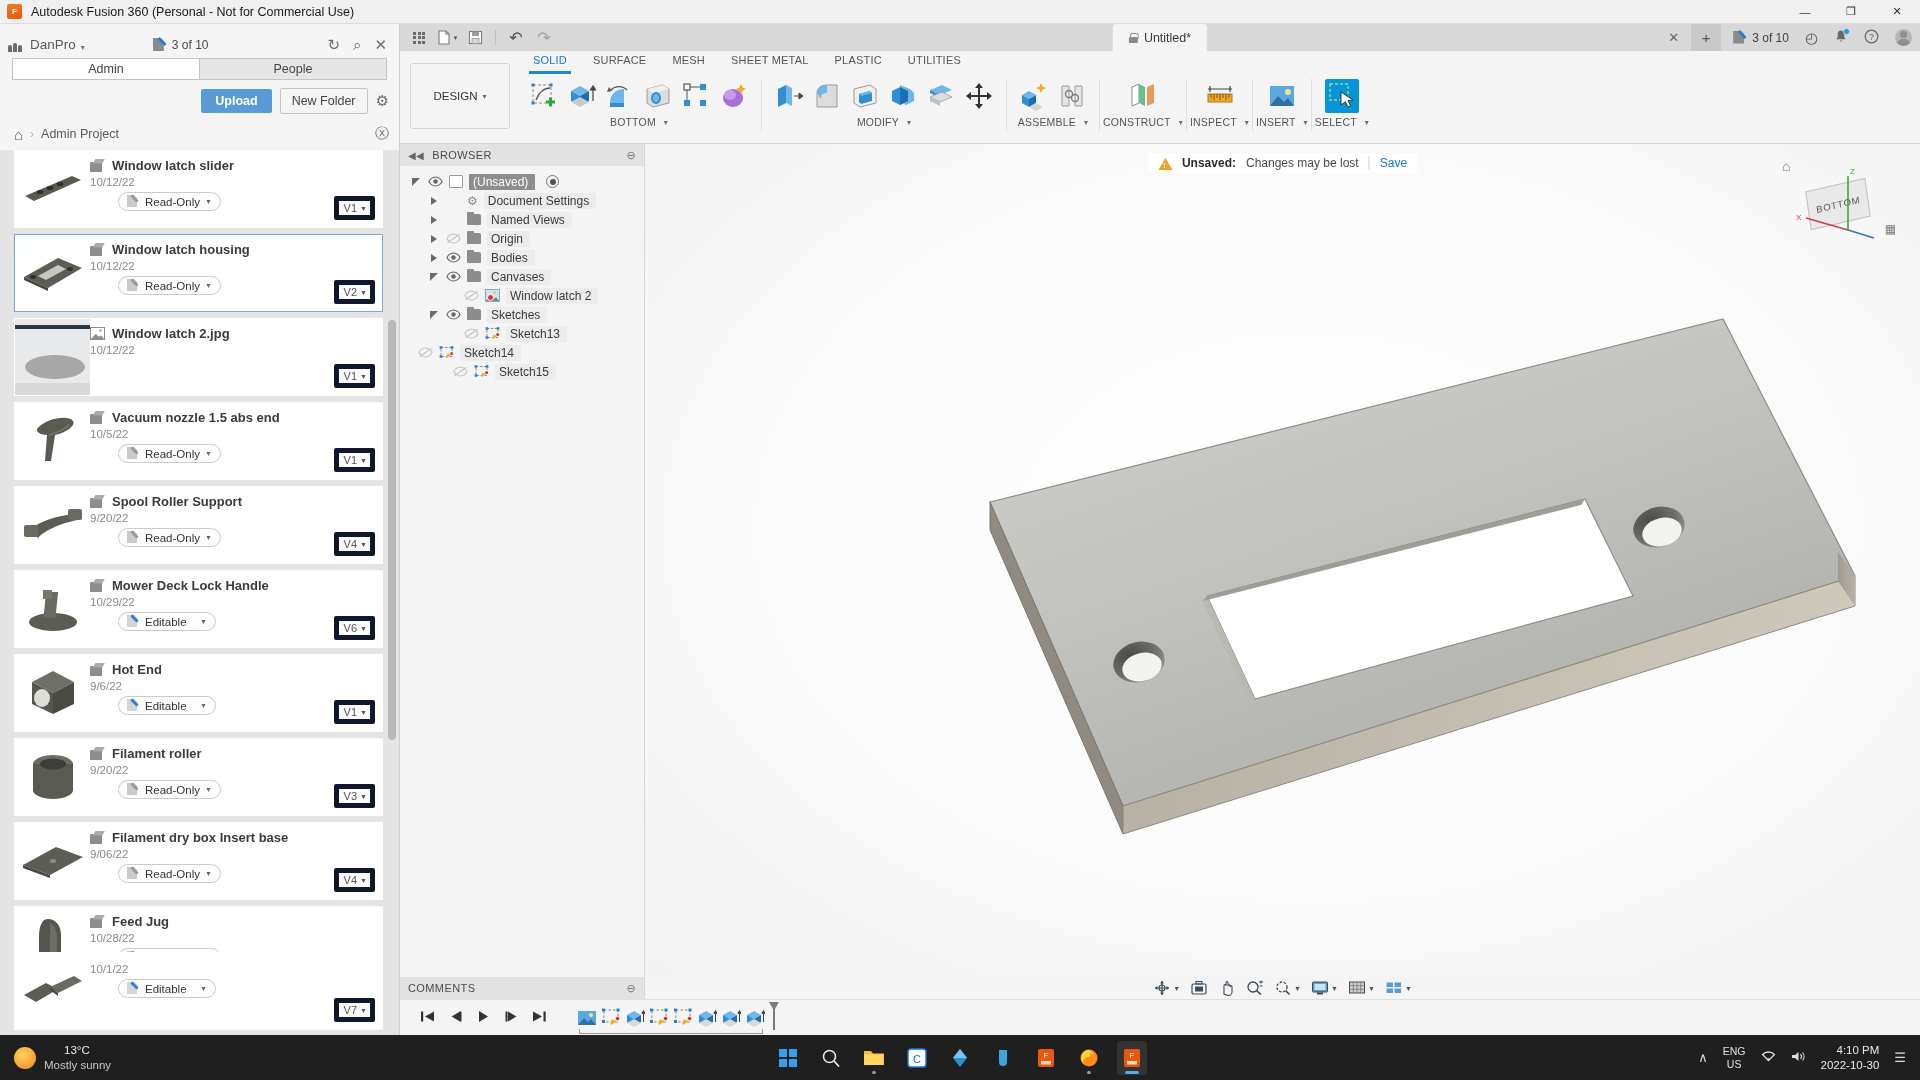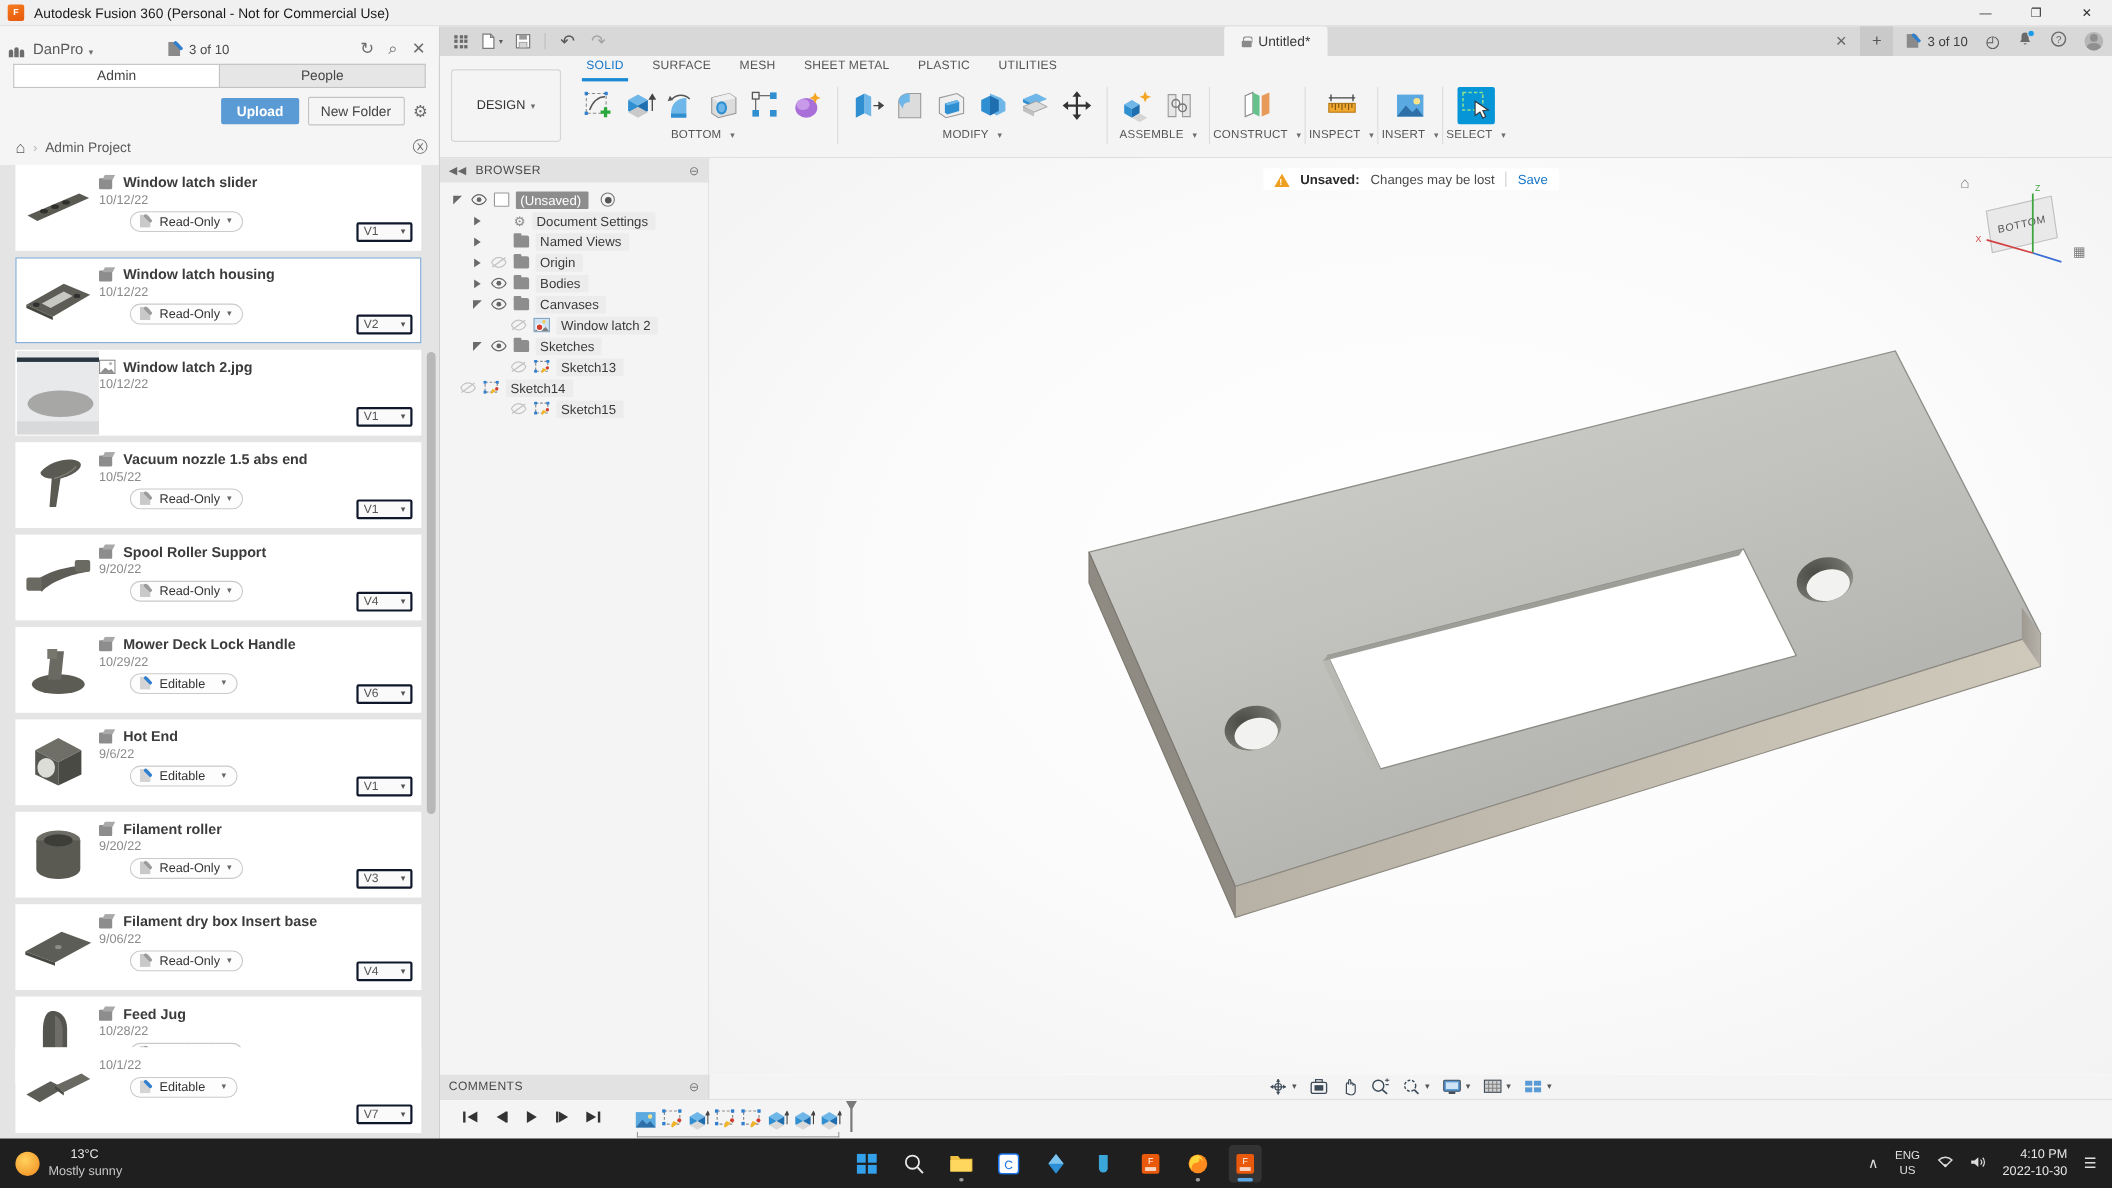--- a/index.html
+++ b/index.html
@@ -151,23 +151,23 @@
   }
   .pill-pen.editable .sheet { background: #d4d4d4; }
   .pill-pen .nib {
     position: absolute; left: 4px; top: 2px; width: 9px; height: 3px;
     background: #9a9a9a; transform: rotate(45deg); border-radius: 1px;
   }
   .pill-pen.editable .nib { background: #2f7fd0; }
   .pill-caret { margin-left: auto; font-size: 7px; color: #666; }
   .fr-ver {
     position: absolute; right: 7px; bottom: 7px; font-size: 11px;
-    color: #555; border: 2px solid #0f172a; border-radius: 2px;
+    color: #555; border: 5px solid #0f172a; border-radius: 2px;
     padding: 1px 3px 1px 5px; background: #fafafa;
-    display: flex; align-items: center; gap: 19px;
+    display: flex; align-items: center; gap: 3px;
   }
   .fr-ver .c { font-size: 7px; }
   .dp-scroll {
     position: absolute; right: 3px; top: 0; width: 8px; height: 100%;
   }
   .dp-scroll-thumb {
     position: absolute; left: 0; width: 8px; background: #b8b8b8;
     border-radius: 4px;
   }
 
@@ -1182,21 +1182,21 @@
               <span class="sketch-ico"><svg width="15" height="13" viewBox="0 0 15 13">
                   <rect x="2" y="1.5" width="11" height="9" fill="none" stroke="#8a8a8a" stroke-width="1" stroke-dasharray="2.4 1.6"></rect>
                   <rect x=".6" y=".2" width="2.6" height="2.6" fill="#2f7fd0"></rect>
                   <rect x="11.8" y=".2" width="2.6" height="2.6" fill="#2f7fd0"></rect>
                   <rect x=".6" y="9.2" width="2.6" height="2.6" fill="#2f7fd0"></rect>
                   <path d="M7 11.5l1.5-4 3.5 1.5-4 3z" fill="#f0b429"></path>
                   <circle cx="12.6" cy="7.4" r="1.5" fill="#d23b2e"></circle>
                 </svg></span>
               <span class="tlabel">Sketch14</span>
             </div>
-            <div class="tnode" style="padding-left: 46px;">
+            <div class="tnode" style="padding-left: 35px;">
               <span class="tarrow"></span>
               <span class="eye off">
                 <svg width="15" height="11" viewBox="0 0 15 11">
                   <path d="M7.5 1C4 1 1.5 4 1 5.5 1.5 7 4 10 7.5 10S13.5 7 14 5.5C13.5 4 11 1 7.5 1z" fill="none" stroke="#8a8a8a" stroke-width="1.1"></path>
                   <line x1="1.5" y1="9.8" x2="13.5" y2="1.2" stroke="#8a8a8a" stroke-width="1.2"></line>
                 </svg>
               </span>
               <span class="sketch-ico"><svg width="15" height="13" viewBox="0 0 15 13">
                   <rect x="2" y="1.5" width="11" height="9" fill="none" stroke="#8a8a8a" stroke-width="1" stroke-dasharray="2.4 1.6"></rect>
                   <rect x=".6" y=".2" width="2.6" height="2.6" fill="#2f7fd0"></rect>

